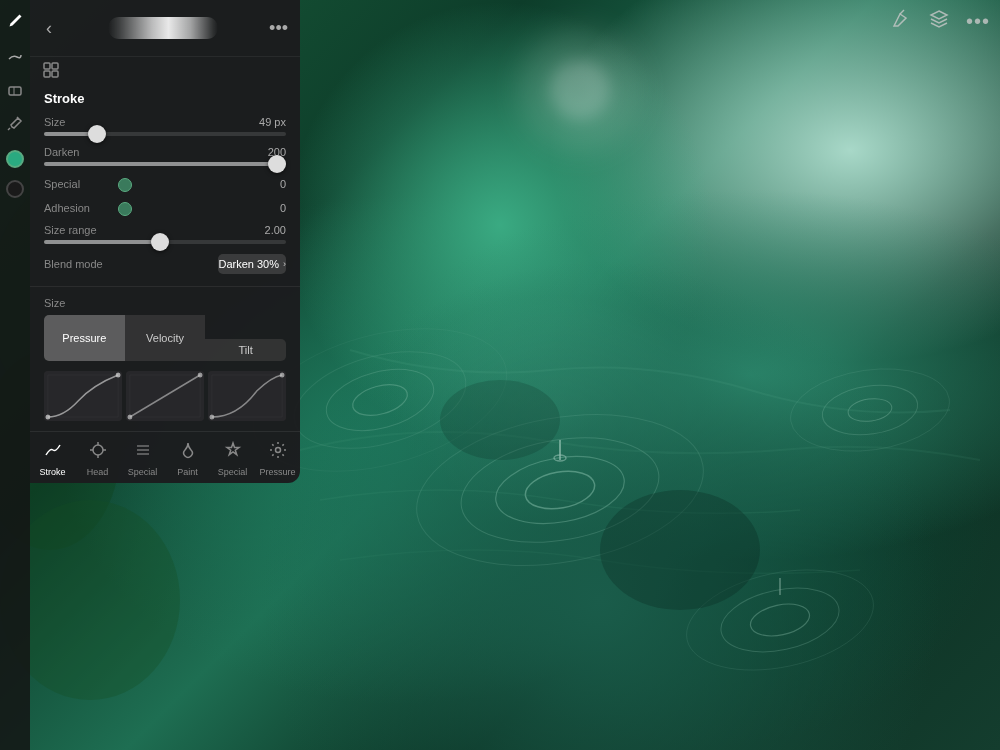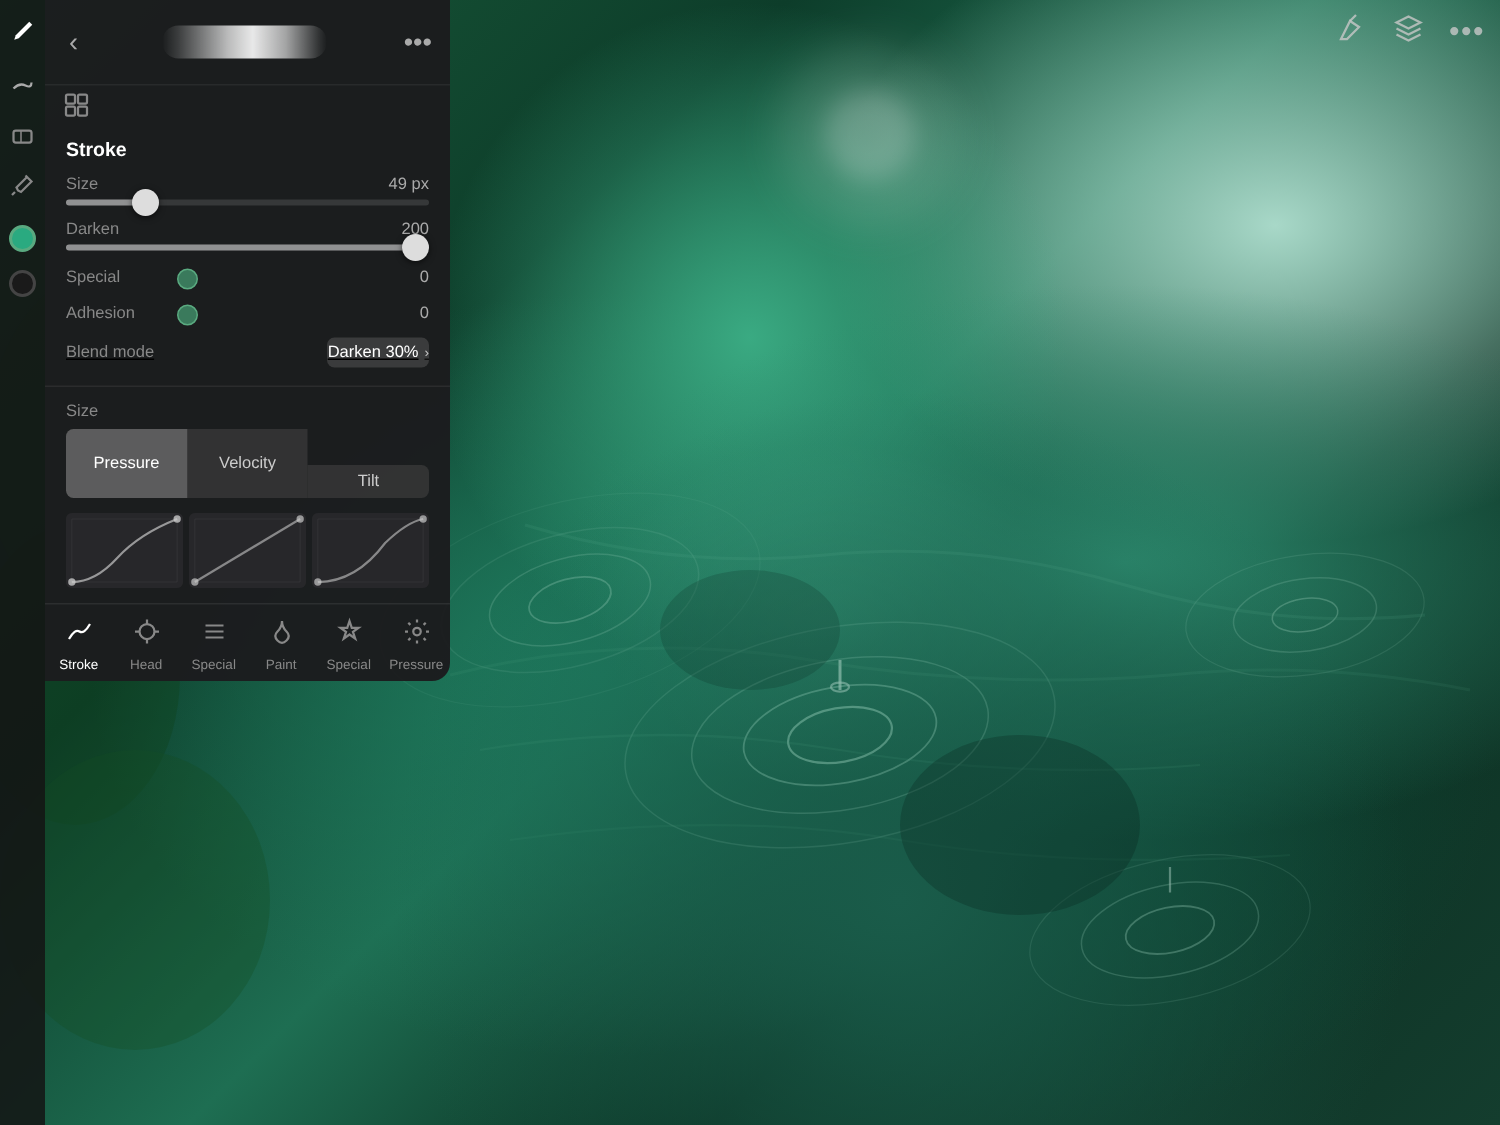--- a/index.html
+++ b/index.html
@@ -168,21 +168,20 @@
       border-radius: 50%;
       background: #3a7a5c;
       border: 1.5px solid #5aaa80;
       margin-top: 2px;
     }
 
     .blend-mode-row {
       display: flex;
       align-items: center;
       margin-top: 6px;
-      text-decoration: underline;
     }
 
     .blend-label {
       color: #888;
       font-size: 11px;
     }
 
     .blend-value-btn {
       margin-left: auto;
       background: rgba(80,80,80,0.6);
@@ -472,20 +471,30 @@
       <div class="dot-thumb" style="margin-left:4px;"></div>
       <span class="prop-value">0</span>
     </div>
 
     <div class="prop-row">
       <span class="prop-label">Adhesion</span>
       <div class="dot-thumb" style="margin-left:4px;"></div>
       <span class="prop-value">0</span>
     </div>
 
+    <div class="slider-row">
+      <div class="slider-header">
+        <span class="prop-label">Size range</span>
+        <span class="prop-value">2.00</span>
+      </div>
+      <div class="slider-track">
+        <div class="slider-track-fill" style="width:48%"></div>
+        <div class="slider-track-thumb" style="left:calc(48% - 9px)"></div>
+      </div>
+    </div>
 
     <div class="blend-mode-row">
       <span class="blend-label">Blend mode</span>
       <button class="blend-value-btn">
         <span>Darken 30%</span>
         <span style="font-size:9px;opacity:0.7;">›</span>
       </button>
     </div>
   </div>
 

